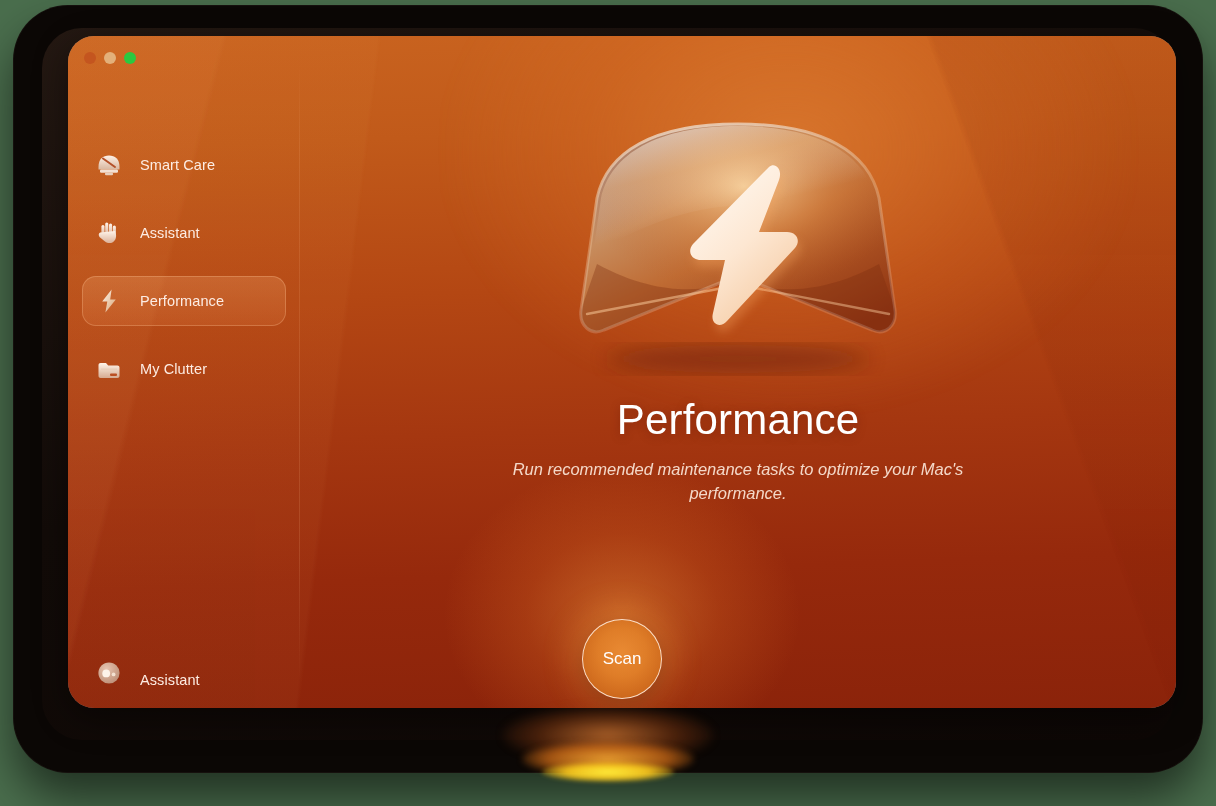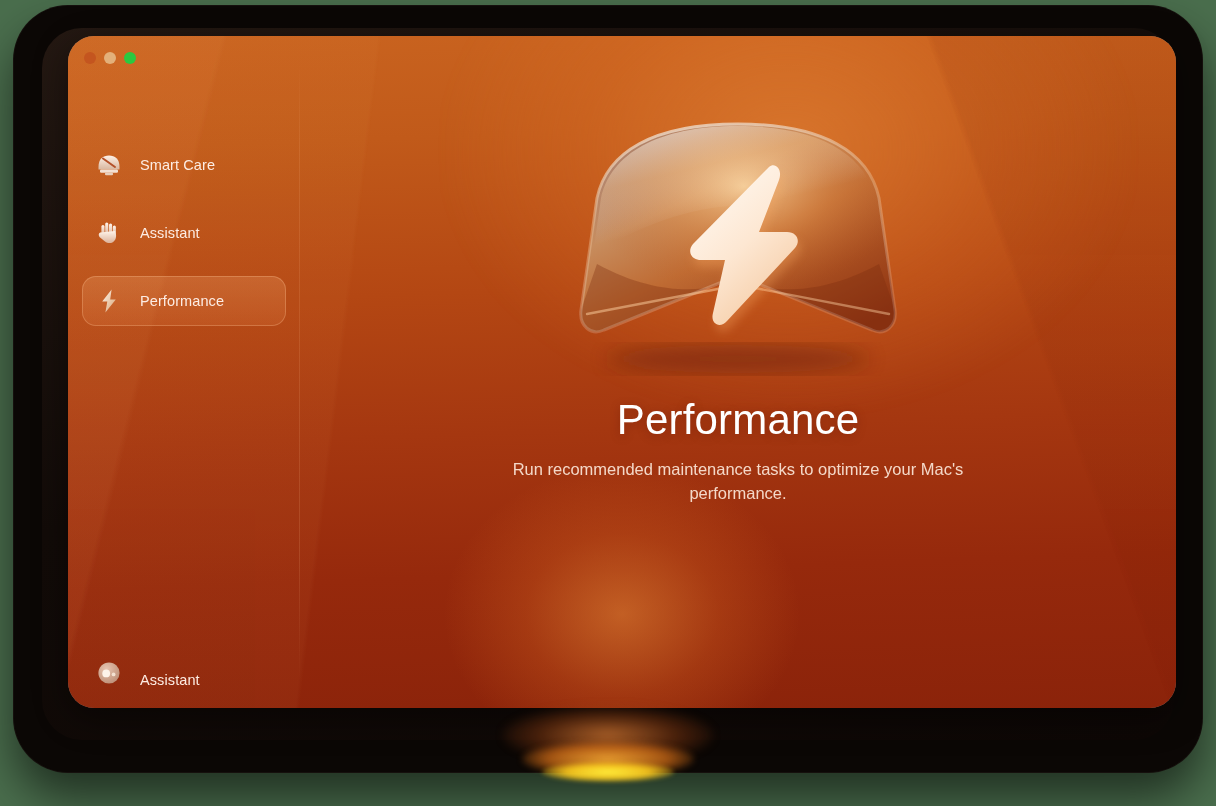--- a/index.html
+++ b/index.html
@@ -158,20 +158,21 @@
     letter-spacing:.2px;
     text-shadow:0 2px 10px rgba(90,20,0,.35);
   }
   #hero-sub {
     margin-top:14px;
     width:460px;
     text-align:center;
     font-size:16.5px;
     line-height:1.45;
     color:#f4d8c8;
+    font-style:italic;
   }
 
   
   #scan-wrap {
     position:absolute;
     left:50%; top:583px;
     transform:translateX(-50%);
     z-index:7;
   }
   #scan-button {
@@ -296,20 +297,37 @@
                     <stop offset="1" stop-color="#d8a273"></stop>
               </linearGradient>
                 </defs>
               <path d="M17.6 3.4 L8.2 15.6 L13.3 15.6 L11.4 26.6 L21.8 13.6 L16.2 13.6 Z" fill="url(#gD)"></path>
             </svg>
           </span>
           <span class="lbl">Performance</span>
         </div>
 
 
+        <div class="nav-item">
+          <span class="ico">
+            <svg viewBox="0 0 30 30">
+              <defs>
+                  <linearGradient id="gF" x1="0" y1="0" x2="0" y2="1">
+                <stop offset="0" stop-color="#fff4e9"></stop>
+                    <stop offset="1" stop-color="#d6ab92"></stop>
+              </linearGradient>
+                </defs>
+              <path d="M4.5 11.2 C4.5 9.8 5.4 9 6.6 9 L12 9 L14.2 11.4 L23.4 11.4 C24.6 11.4 25.5 12.2 25.5 13.4 L25.5 22 C25.5 23.2 24.6 24 23.4 24 L6.6 24 C5.4 24 4.5 23.2 4.5 22 Z" fill="url(#gF)"></path>
+              <rect x="7" y="14.6" width="16" height="1.2" fill="#e7cdb9"></rect>
+              <rect x="7" y="17" width="16" height="1.2" fill="#e7cdb9"></rect>
+              <rect x="16" y="19.6" width="7" height="2.4" rx="1" fill="#bb4f22"></rect>
+            </svg>
+          </span>
+          <span class="lbl">My Clutter</span>
+        </div>
       </div>
 
       <div id="nav-assistant">
         <div class="nav-item">
           <span class="ico">
             <svg viewBox="0 0 30 30">
               <defs>
                   <radialGradient id="gG" cx="38%" cy="32%" r="80%">
                 <stop offset="0" stop-color="#e8c5b1"></stop>
                     <stop offset="1" stop-color="#b98a72"></stop>
@@ -426,20 +444,23 @@
                      C228 127 224 118 214 118 L186 118 L206 66
                      C210 55 202 48 196 53 Z" fill="url(#boltg)"></path>
           </g>
         </svg>
       </div>
 
       <div id="hero-title">Performance</div>
       <div id="hero-sub">Run recommended maintenance tasks to optimize your Mac's performance.</div>
     </div>
 
+    <div id="scan-wrap">
+      <button id="scan-button">Scan</button>
+    </div>
   </div>
 </div>
 
 <div id="flame">
   <div class="f1"></div>
   <div class="f2"></div>
   <div class="f3"></div>
 </div>
 
 </body></html>

